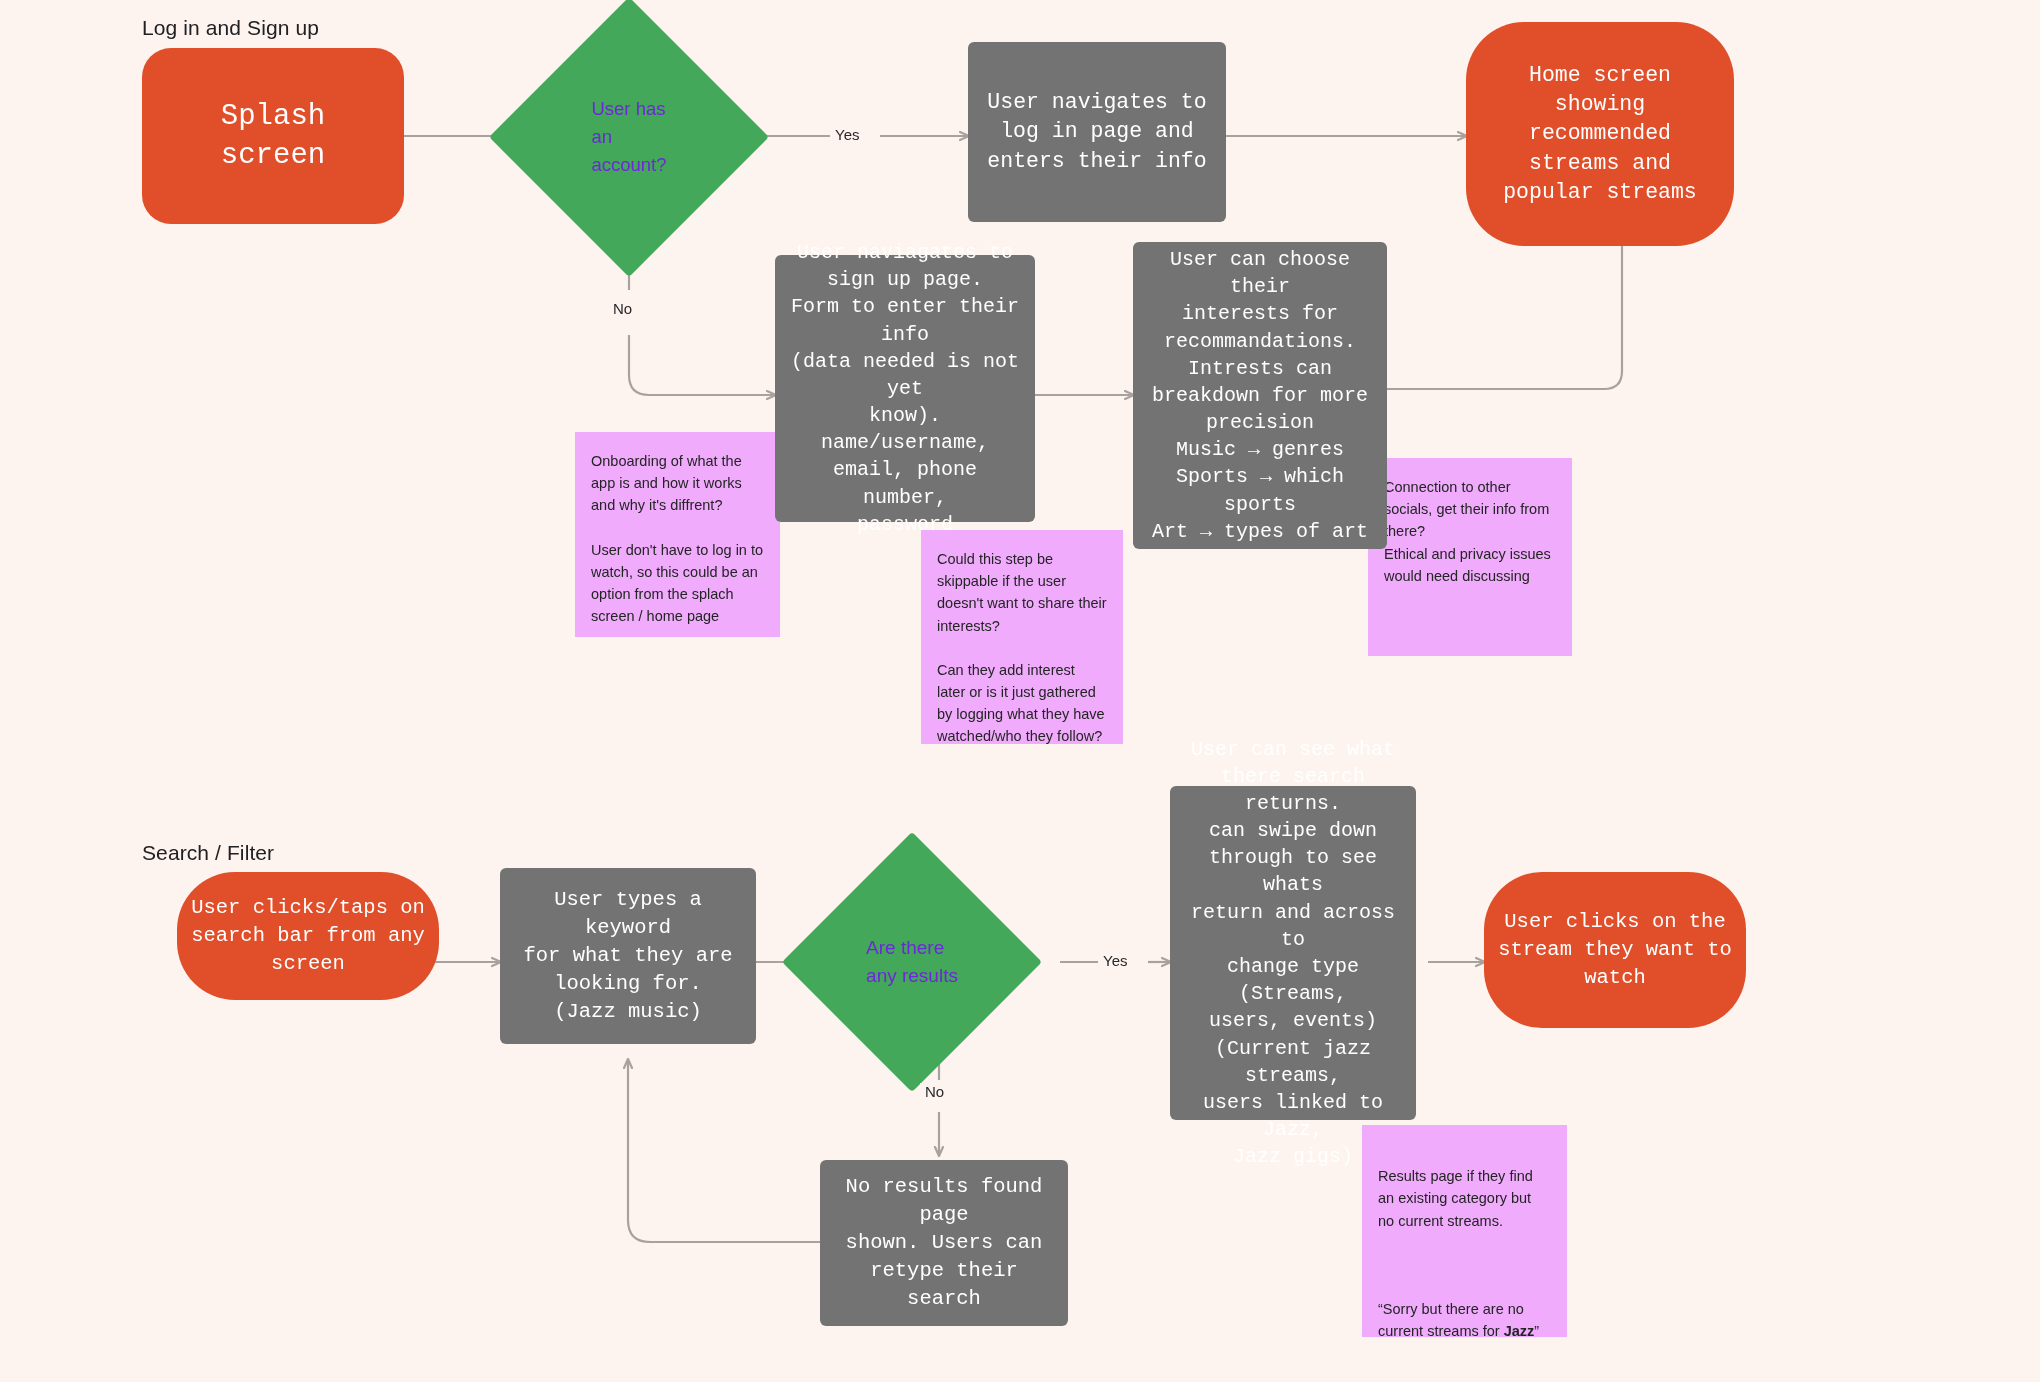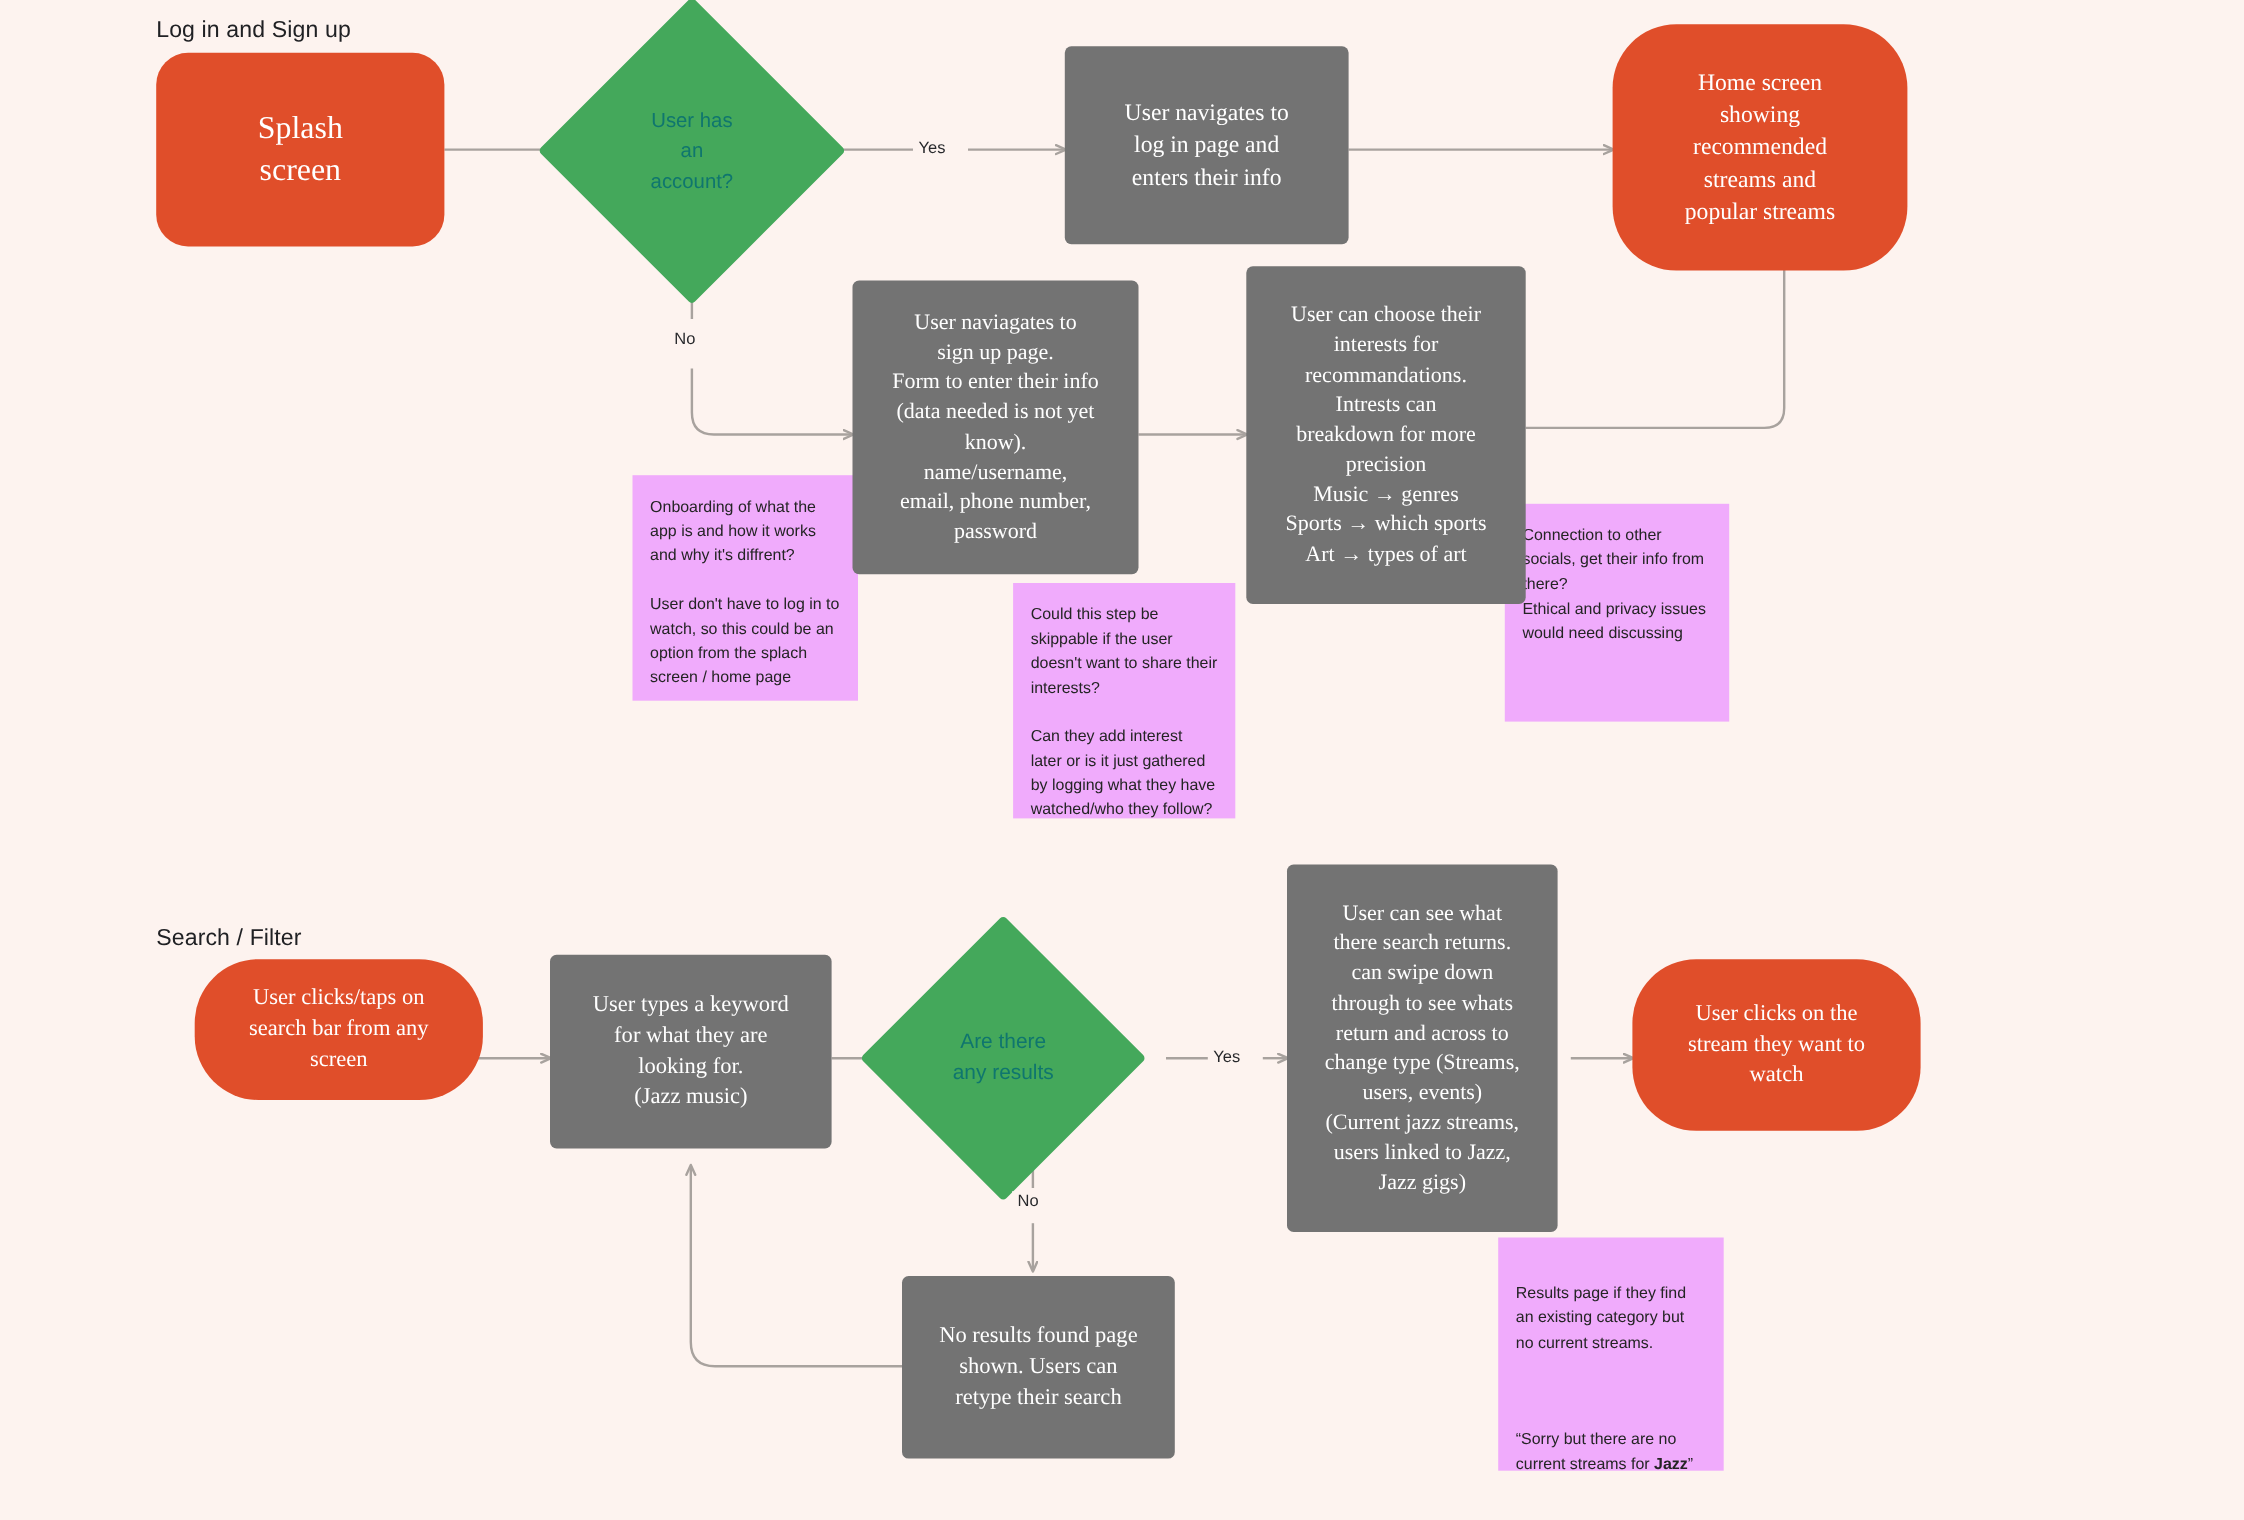--- a/index.html
+++ b/index.html
@@ -26,21 +26,21 @@
     white-space: nowrap;
   }
   .node {
     position: absolute;
     box-sizing: border-box;
     display: flex;
     align-items: center;
     justify-content: center;
     text-align: center;
     color: #ffffff;
-    font-family: Liberation Serif, serif;
+    font-family: Liberation Mono, monospace;
     line-height: 1.36;
     padding: 6px 10px;
     white-space: pre-line;
   }
   .node.terminal {
     background: #e04e2a;
     border-radius: 58px;
   }
   .node.process {
     background: #737373;
@@ -55,22 +55,21 @@
     background: #44a85b;
     transform: rotate(45deg);
     border-radius: 4px;
   }
   .diamond-text {
     position: absolute;
     inset: 0;
     display: flex;
     align-items: center;
     justify-content: center;
-    text-align: center;
-    color: #0f766e;
+    color: #6d28d9;
     line-height: 1.5;
     font-family: "Liberation Sans", sans-serif;
     white-space: pre-line;
     z-index: 2;
   }
   .sticky {
     position: absolute;
     background: #f0abfc;
     color: #242424;
     font-family: "Liberation Sans", sans-serif;

